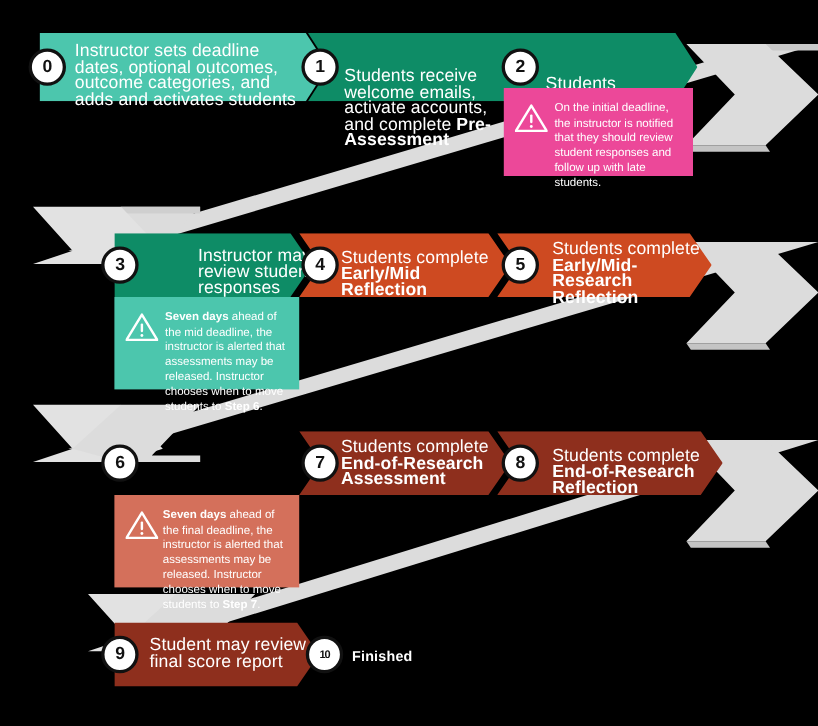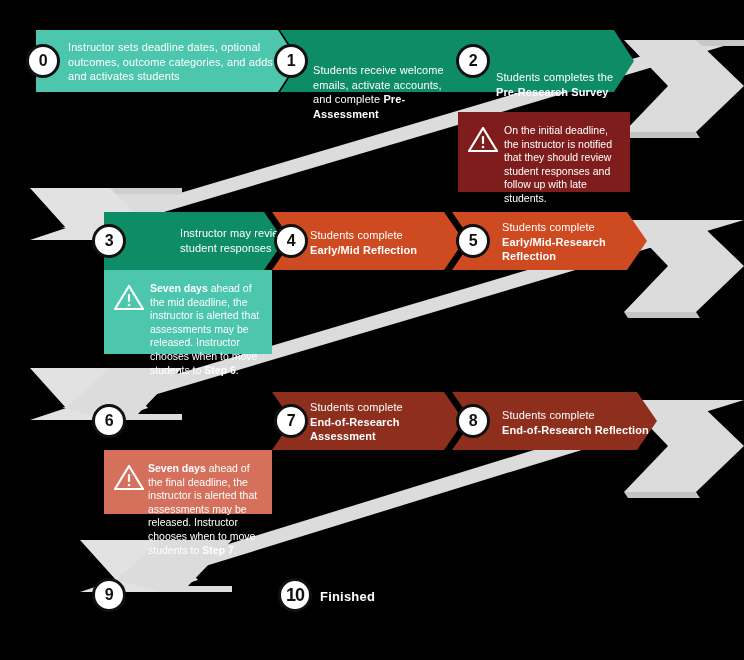--- a/index.html
+++ b/index.html
@@ -12,39 +12,39 @@
 
   
   .ribbon{position:absolute;}
   .ribbon svg{display:block;}
 
   
   .step{position:absolute;}
   .step svg{display:block;position:absolute;left:0;top:0;}
   .step .txt{
     position:absolute;
-    font-size:11px;
+    font-size:16px;
     line-height:14.5px;
     letter-spacing:.1px;
     color:#ffffff;
   }
   .step .txt b{font-weight:bold;}
 
   
   .badge{
     position:absolute;
     width:34px;height:34px;border-radius:50%;
     background:#ffffff;border:3px solid #111111;
     box-sizing:border-box;
     display:flex;align-items:center;justify-content:center;
     color:#111111;font-size:16px;font-weight:bold;
     letter-spacing:-.3px;
     z-index:7;
   }
-  .badge.wide{letter-spacing:-1px;font-size:18px;align-items:center;}
+  .badge.wide{letter-spacing:-1px;font-size:10px;align-items:center;}
 
   
   .note{
     position:absolute;
     box-sizing:border-box;
     padding:12px 10px 12px 46px;
     font-size:10.5px;line-height:13.6px;
     color:#ffffff;
     z-index:5;
   }
@@ -132,21 +132,21 @@
     </svg>
     <div class="txt" style="left:34px;top:16px;width:132px;margin-top:24px;">
       <span>Students completes the</span><br>
       <b>Pre-Research Survey</b>
     </div>
   </div>
   <div class="badge" style="left:456px;top:44px;">
       <span>2</span>
     </div>
 
-  <div class="note" style="left:458px;top:112px;width:172px;height:80px;background:#7f1d1d;">
+  <div class="note" style="left:458px;top:80px;width:172px;height:80px;background:#ec4899;">
     <div class="warn">
       <svg width="30" height="27" viewBox="0 0 30 27">
         <path d="M15 2 L29 25 L1 25 Z" fill="none" stroke="#ffffff" stroke-width="2.2" stroke-linejoin="round"></path>
         <rect x="13.9" y="10" width="2.2" height="8" rx="1" fill="#ffffff"></rect>
         <circle cx="15" cy="21" r="1.3" fill="#ffffff"></circle>
       </svg>
     </div>
     <span>On the initial deadline, the instructor is notified that they should review student responses and follow up with late students.</span>
   </div>
 
@@ -222,31 +222,39 @@
     </svg>
     <div class="txt" style="left:50px;top:16px;width:160px;">
       <span>Students complete</span><br>
       <b>End-of-Research Reflection</b>
     </div>
   </div>
   <div class="badge" style="left:456px;top:404px;">
       <span>8</span>
     </div>
 
-  <div class="note" style="left:104px;top:450px;width:168px;height:64px;background:#d4705b;padding-left:44px;">
+  <div class="note" style="left:104px;top:450px;width:168px;height:84px;background:#d4705b;padding-left:44px;">
     <div class="warn">
       <svg width="30" height="27" viewBox="0 0 30 27">
         <path d="M15 2 L29 25 L1 25 Z" fill="none" stroke="#ffffff" stroke-width="2.2" stroke-linejoin="round"></path>
         <rect x="13.9" y="10" width="2.2" height="8" rx="1" fill="#ffffff"></rect>
         <circle cx="15" cy="21" r="1.3" fill="#ffffff"></circle>
       </svg>
     </div>
     <b>Seven days</b><span> ahead of the final deadline, the instructor is alerted that assessments may be released. Instructor chooses when to move students to </span><b>Step 7</b><span>.</span>
   </div>
 
+  <div class="step" style="left:104px;top:566px;width:186px;height:58px;z-index:4;">
+    <svg width="186" height="58" viewBox="0 0 186 58">
+      <polygon points="0,0 166,0 186,29 166,58 0,58" fill="#8e2f1d"></polygon>
+    </svg>
+    <div class="txt" style="left:32px;top:14px;width:148px;">
+      <span>Student may review final score report</span>
+    </div>
+  </div>
   <div class="badge" style="left:92px;top:578px;">
       <span>9</span>
     </div>
 
   <div class="badge wide" style="left:278px;top:578px;">
       <span>10</span>
     </div>
   <div class="finished" style="left:320px;top:589px;">Finished</div>
 
 </div>

